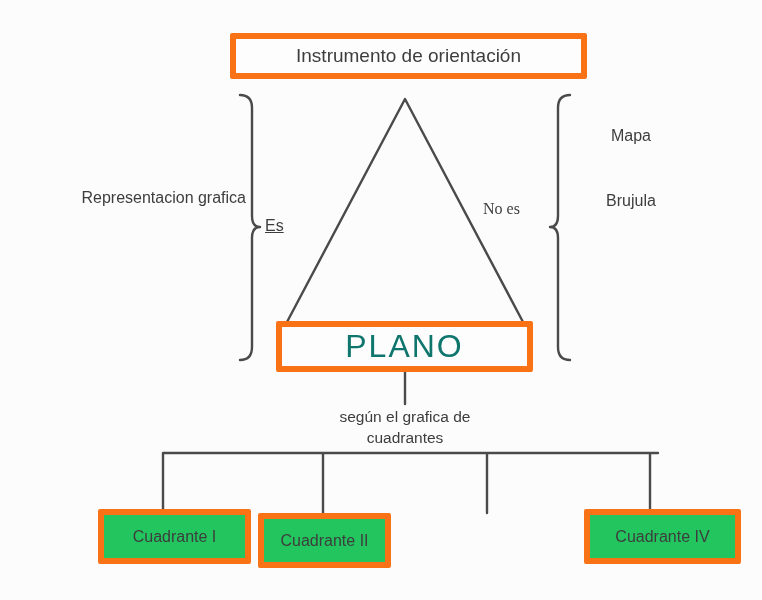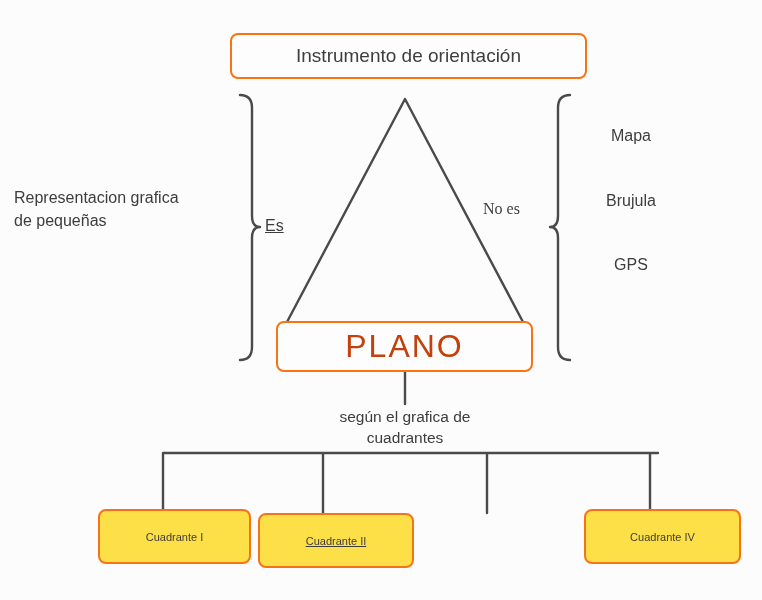--- a/index.html
+++ b/index.html
@@ -8,55 +8,55 @@
     background:#fcfcfc;
     font-family:"Liberation Sans","DejaVu Sans",sans-serif;
     color:#3d3d3d;
     overflow:hidden;
   }
   .stage{position:relative;width:762px;height:600px;}
   .lines{position:absolute;left:0;top:0;width:762px;height:600px;}
 
   .box{
     position:absolute;
-    border:2px solid #f97316;
-    border-radius:8px;
+    border:6px solid #f97316;
+    border-radius:2px;
     background:#fdfdfd;
     display:flex;align-items:center;justify-content:center;
     box-sizing:border-box;
     text-align:center;
   }
   .title-box{left:230px;top:33px;width:357px;height:46px;font-size:19px;}
-  .plano-box{left:276px;top:321px;width:257px;height:51px;font-size:32px;letter-spacing:2px;color:#c2410c;}
+  .plano-box{left:276px;top:321px;width:257px;height:51px;font-size:32px;letter-spacing:2px;color:#0f766e;}
 
   .label{position:absolute;white-space:nowrap;font-size:16px;}
   .es-label{left:265px;top:217px;text-decoration:underline;}
   .no-es-label{left:483px;top:200px;font-family:Liberation Serif, serif;}
 
   .definition{
     position:absolute;left:14px;top:186px;width:232px;
-    text-align:left;font-size:16px;line-height:23px;
+    text-align:right;font-size:16px;line-height:23px;
   }
 
   .not-example{
     position:absolute;left:571px;width:120px;
     text-align:center;font-size:16px;
   }
   .ne-0{top:127px;}
   .ne-1{top:192px;}
   .ne-2{top:256px;}
 
   .branch-caption{
     position:absolute;left:310px;top:406px;width:190px;
     text-align:center;font-size:15.5px;line-height:21px;
   }
 
-  .qbox{height:55px;font-size:11px;background:#fde047;}
+  .qbox{height:55px;font-size:16px;background:#22c55e;}
   .q1{left:98px;top:509px;width:153px;}
-  .q2{left:258px;top:513px;width:156px;text-decoration:underline;}
+  .q2{left:258px;top:513px;width:133px;}
   .q3{left:424px;top:513px;width:132px;}
   .q4{left:584px;top:509px;width:157px;}
 </style>
 </head>
 <body>
 
 <div class="stage">
 
   <svg class="lines" viewBox="0 0 762 600" fill="none" stroke="#4a4a4a" stroke-width="2.4" stroke-linecap="round" stroke-linejoin="round">
 
@@ -70,29 +70,27 @@
 
     <path d="M163,509 L163,453 L658,453 M650,453 L650,509 M323,453 L323,513 M487,453 L487,513"></path>
   </svg>
 
   <div class="box title-box">
     <span>Instrumento de orientación</span>
   </div>
 
   <div class="definition">
     <div>Representacion grafica</div>
-    <div>de pequeñas</div>
   </div>
 
   <span class="label es-label">Es</span>
   <span class="label no-es-label">No es</span>
 
   <div class="not-example ne-1">Brujula</div>
   <div class="not-example ne-0">Mapa</div>
-  <div class="not-example ne-2">GPS</div>
 
   <div class="box plano-box">
     <span>PLANO</span>
   </div>
 
   <div class="branch-caption">según el grafica de cuadrantes</div>
 
   <div class="box qbox q1">
     <span>Cuadrante I</span>
   </div>

